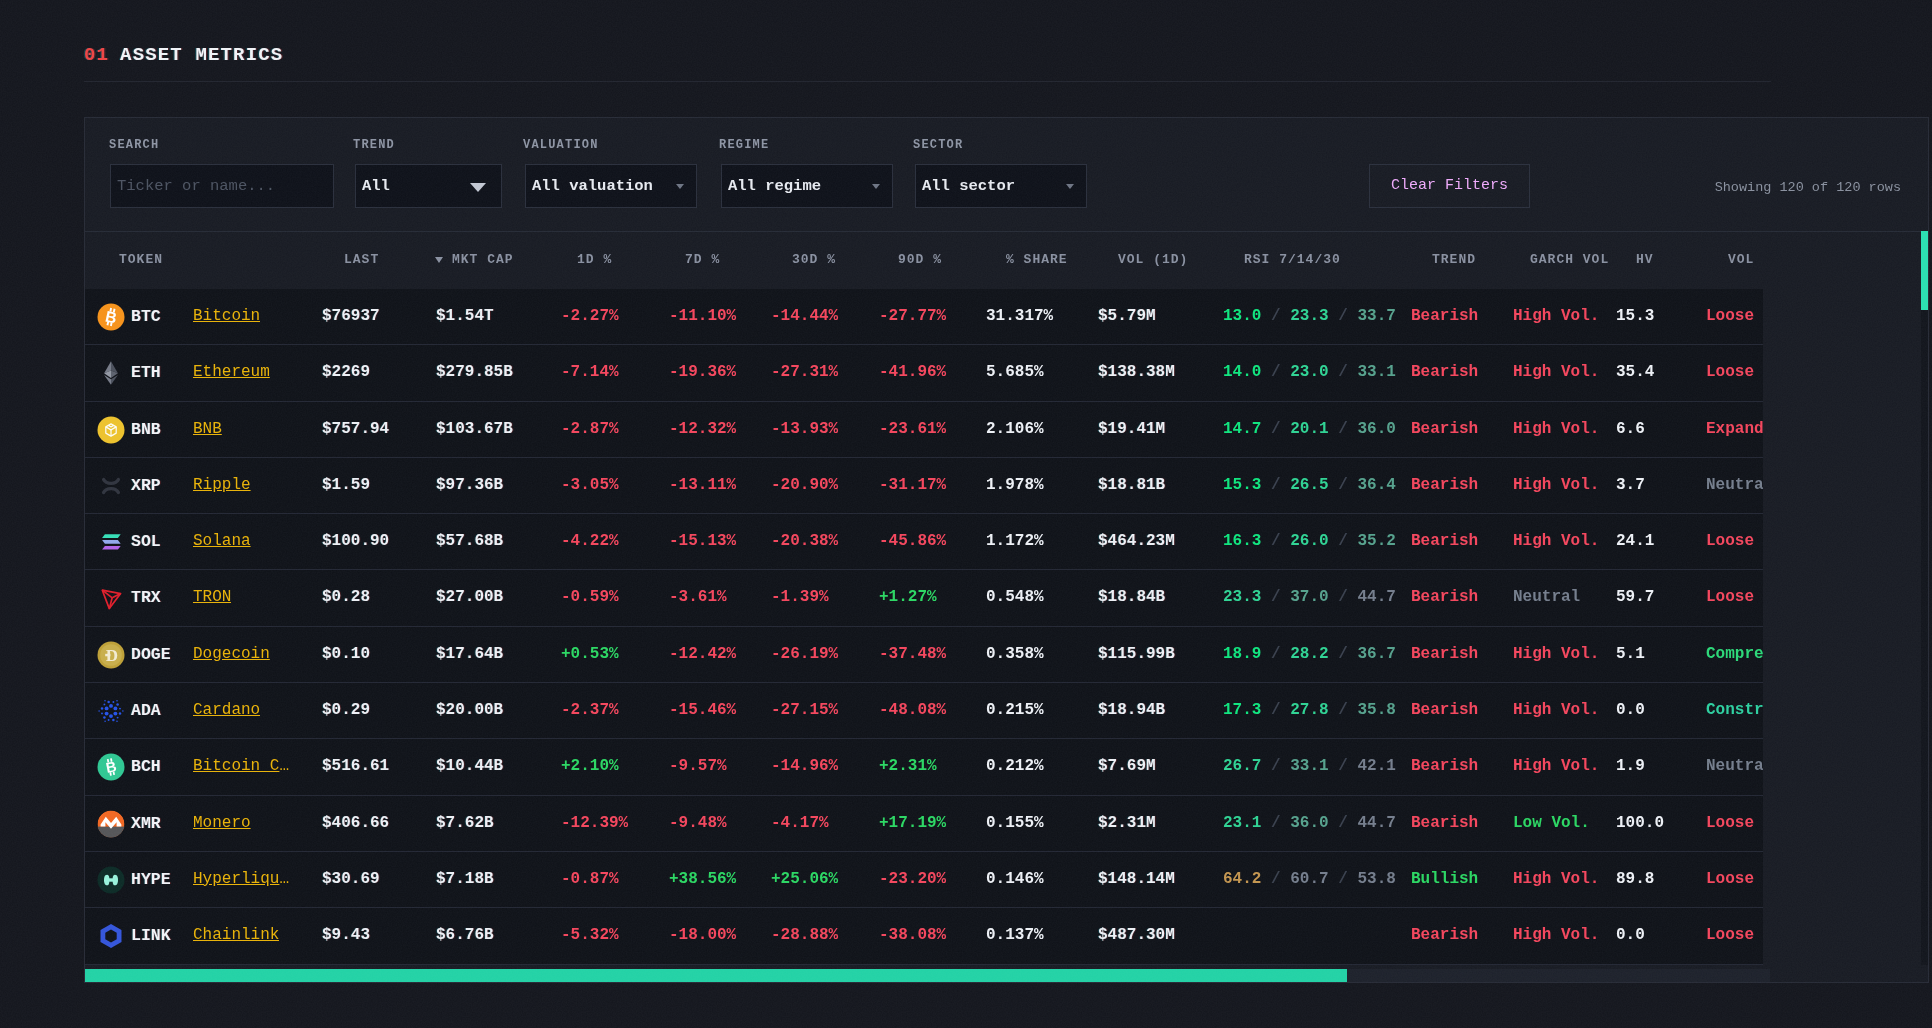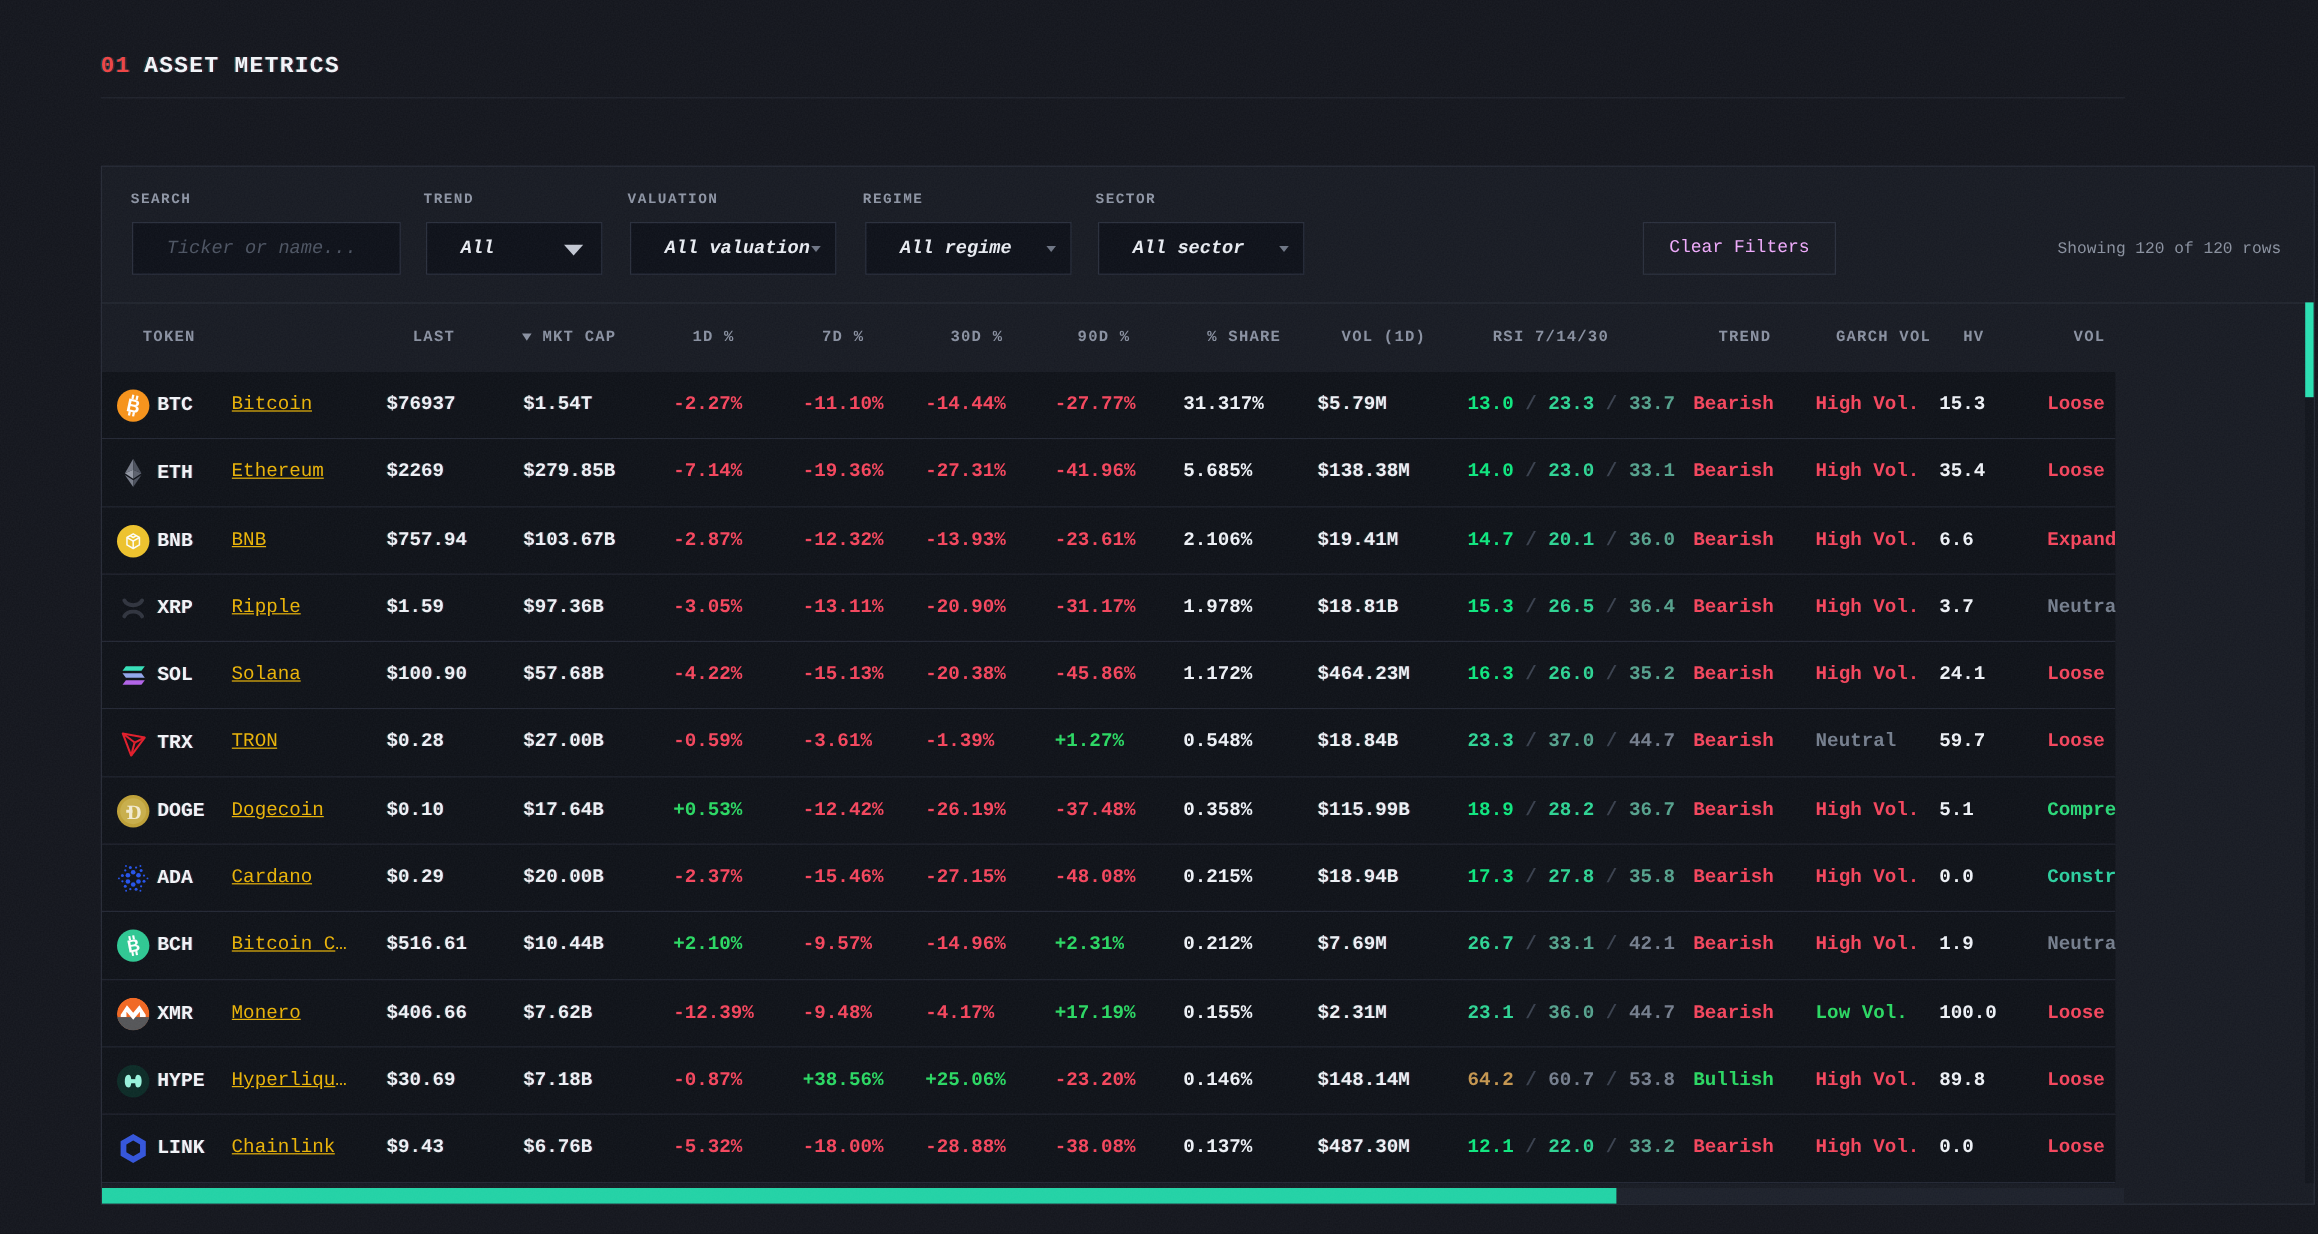--- a/index.html
+++ b/index.html
@@ -4,24 +4,24 @@
 * { margin:0; padding:0; box-sizing:border-box; }
 html,body { width:1932px; height:1028px; background:#14161d; overflow:hidden;
   font-family:"Liberation Mono",monospace; }
 #noise { position:fixed; left:0; top:0; width:1932px; height:1028px; opacity:.05; pointer-events:none; z-index:60; }
 .title { position:absolute; left:84px; top:44px; font-size:19px; font-weight:700; letter-spacing:1.15px; white-space:pre;
   text-shadow:1.2px 0 rgba(255,70,70,.25), -1.2px 0 rgba(0,230,255,.2); }
 .title .n { color:#ef4444; }
 .title .t { color:#f2f4f8; margin-left:11px; }
 .hr { position:absolute; left:84px; top:81px; width:1687px; height:1px; background:#22252f; }
 .panel { position:absolute; left:84px; top:117px; width:1845px; height:866px;
-  background:#181b23; border:1px solid #272b36;margin-top:21px; }
+  background:#181b23; border:1px solid #272b36; }
 .flab { position:absolute; top:20px; font-size:12px; font-weight:700; color:#8e95a4; letter-spacing:1.2px; }
 .box { position:absolute; top:46px; height:44px; background:#0e1119; border:1px solid #2a2f3c;
-  font-size:15.5px; line-height:42px; padding-left:28px; white-space:pre;font-style:italic; }
+  font-size:15.5px; line-height:42px; padding-left:6px; white-space:pre; }
 .ph { color:#4d5462; }
 .sel { color:#e8ebf1; font-weight:700; }
 .arr-big { position:absolute; right:15px; top:18px; width:0; height:0;
   border-left:8px solid transparent; border-right:8px solid transparent; border-top:9px solid #c3c8d3; }
 .arr-sm { position:absolute; right:12px; top:19px; width:0; height:0;
   border-left:4px solid transparent; border-right:4px solid transparent; border-top:5px solid #6e7584; }
 .clear { position:absolute; left:1284px; top:46px; width:161px; height:44px; border:1px solid #2b303d;
   color:#f0abfc; font-size:15px; text-align:center; line-height:42px; }
 .showing { position:absolute; right:27px; top:62px; color:#8a919f; font-size:13.5px; }
 .divider { position:absolute; left:0; top:113px; width:100%; height:1px; background:#262b36; }
@@ -390,21 +390,20 @@
         <span class="tk">LINK</span>
         <span class="nm">Chainlink</span>
         <span class="c la w">$9.43</span>
         <span class="c mk w">$6.76B</span>
         <span class="c p1 dn">-5.32%</span>
         <span class="c p7 dn">-18.00%</span>
         <span class="c p30 dn">-28.88%</span>
         <span class="c p90 dn">-38.08%</span>
         <span class="c sh wn">0.137%</span>
         <span class="c vo w">$487.30M</span>
-        <span class="c rs"><i class="g1">12.1</i><i class="sp"> / </i><i class="g2">22.0</i><i class="sp"> / </i><i class="g3">33.2</i></span>
         <span class="c tr dn">Bearish</span>
         <span class="c ga dn">High Vol.</span>
         <span class="c hv wn">0.0</span>
         <span class="c rgm dn">Loose</span>
       </div>
   </div>
   <div class="htrack">
       <div class="hthumb"></div>
     </div>
   <div class="vtrack"></div>

